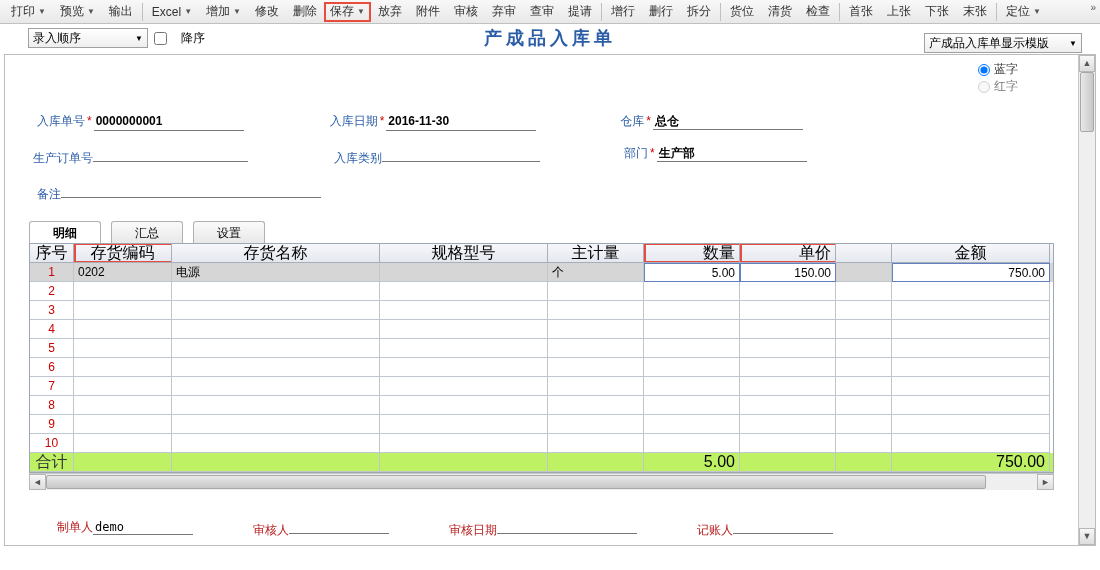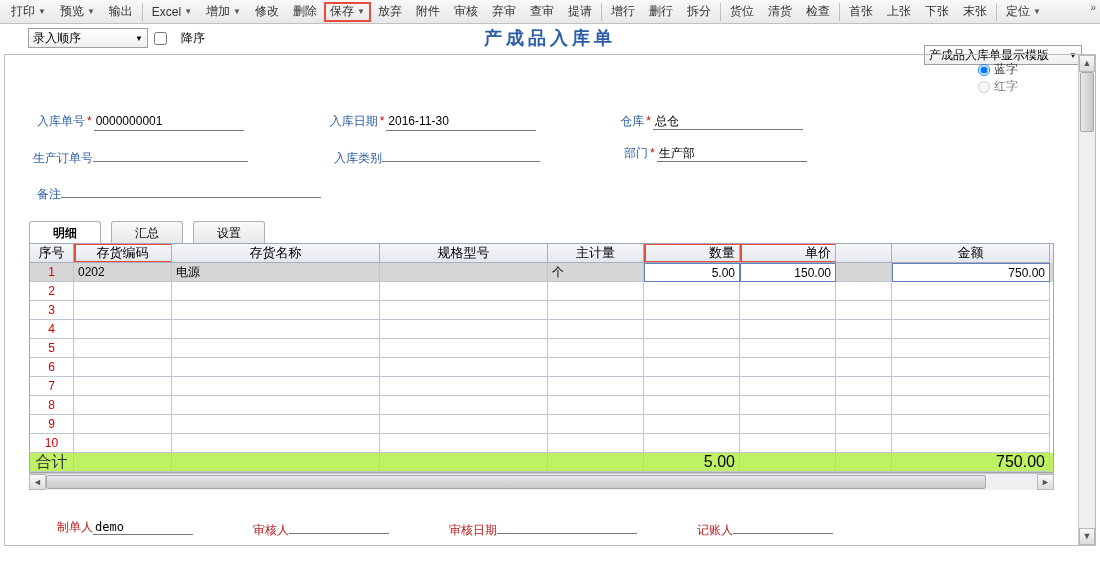--- a/index.html
+++ b/index.html
@@ -84,21 +84,21 @@
 }
 .title {
   font-size: 18px;
   font-weight: bold;
   color: #2b5ea6;
   letter-spacing: 4px;
 }
 .template-select {
   position: absolute;
   right: 18px;
-  top: 21px;
+  top: 9px;
   width: 158px;
   height: 20px;
   border: 1px solid #a0a0a0;
   background: linear-gradient(to bottom,#fff,#eee);
   display: flex;
   align-items: center;
   padding: 8px 4px;
   justify-content: space-between;
   gap: 19px;
 }
@@ -159,20 +159,21 @@
 .field { display: flex; align-items: baseline; }
 .field .lbl { color: #2b5ea6; font-size: 12px; width: 56px; text-align: right; }
 .field .lbl.w70 { width: 64px; }
 .field .star { color: #c00; margin: 0 2px; }
 .field .val {
   border-bottom: 1px solid #777;
   min-width: 150px;
   height: 17px;
   font-size: 12px;
   padding: 0 2px;
+  font-weight: bold;
 }
 .field .val.w200 { min-width: 206px; }
 
 
 .tabs { margin-top: 18px; display: flex; gap: 10px; }
 .tab {
   width: 72px; height: 22px;
   border: 1px solid #b0b0b0;
   border-bottom: none;
   background: linear-gradient(to bottom,#fafafa,#e8e8e8);
@@ -195,21 +196,21 @@
 .grid-row .cell {
   border-right: 1px solid #c0c6d0;
   border-bottom: 1px solid #c0c6d0;
   padding: 0 4px;
   line-height: 18px;
   overflow: hidden;
   white-space: nowrap;
 }
 .grid-head {
   background: linear-gradient(to bottom,#f6f7fa,#e4e7ef);
-  font-size: 13px;
+  font-size: 16px;
   text-align: center;
 }
 .grid-head .cell { border-right: 1px solid #a8aeba; border-bottom: 1px solid #a8aeba; }
 .c-idx { width: 44px; text-align: center; }
 .c-code { width: 98px; }
 .c-name { width: 208px; }
 .c-spec { width: 168px; }
 .c-unit { width: 96px; }
 .c-qty { width: 96px; text-align: right; }
 .c-price { width: 96px; text-align: right; }

